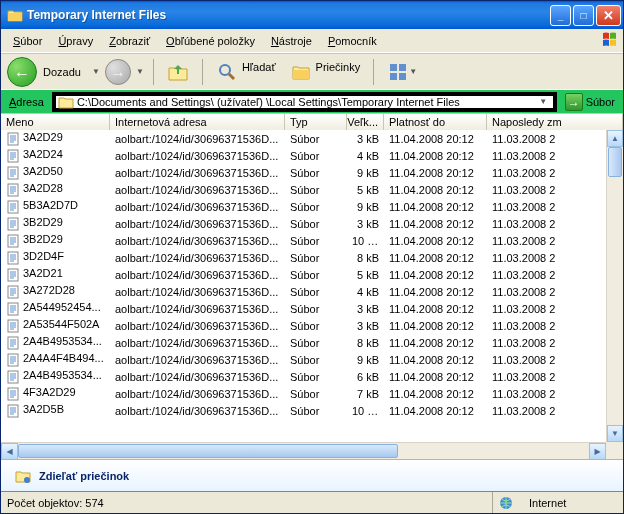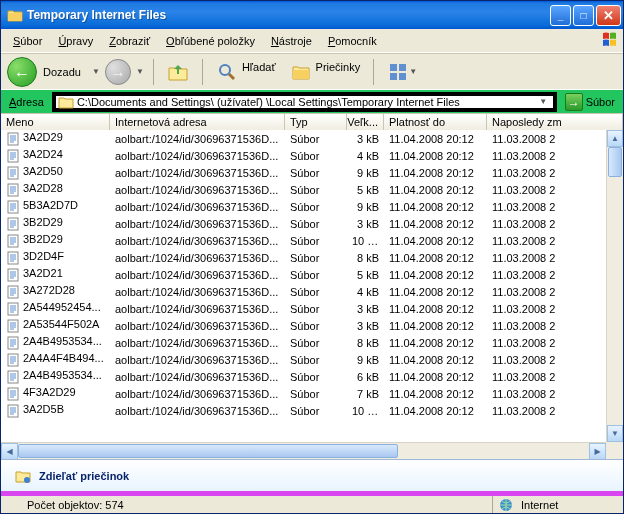--- a/index.html
+++ b/index.html
@@ -58,23 +58,23 @@
 .hscroll { position: absolute; bottom: 0; left: 0; right: 17px; height: 17px; background: #f0ede0; border-top: 1px solid #d8d4c8; }
 .hscroll-btn { width: 17px; height: 17px; background: linear-gradient(to bottom, #e8f4ff, #b8d8f8); border: 1px solid #a0c0e0; display: flex; align-items: center; justify-content: center; font-size: 8px; color: #4a6a9a; cursor: pointer; position: absolute; }
 .hscroll-btn.r { right: 0; }
 .hscroll-thumb { position: absolute; top: 1px; bottom: 1px; left: 17px; width: 380px; background: linear-gradient(to bottom, #d8e8fc, #a8c8f0); border: 1px solid #8ab0e0; border-radius: 2px; cursor: pointer; }
 .scroll-corner { position: absolute; right: 0; bottom: 0; width: 17px; height: 17px; background: #f0ede0; }
 
 .tasks { height: 32px; background: linear-gradient(to bottom, #fff 0%, #e8f4ff 100%); border-top: 1px solid #a0b8d8; display: flex; align-items: center; padding: 0 14px; gap: 8px; font-weight: bold; }
 .task-ico { width: 16px; height: 16px; }
 .task-link { color: #0a246a; cursor: pointer; }
 
-.status { height: 22px; background: #ece9d8; border-top: 5px solid #d946ef; display: flex; align-items: center; padding-left: 20px; }
+.status { height: 22px; background: #ece9d8; border-top: 1px solid #d946ef; display: flex; align-items: center; }
 .status-l { flex: 1; padding: 0 6px; border-right: 1px solid #aca899; height: 100%; display: flex; align-items: center; }
-.status-r { width: 130px; padding: 0 6px; display: flex; align-items: center; gap: 8px; }
+.status-r { width: 130px; padding: 0 6px; display: flex; align-items: center; gap: 16px; }
 .zone-ico { width: 14px; height: 14px; }
 </style>
 </head>
 <body>
 
 <div class="window">
 
   <div class="titlebar">
     <svg class="titlebar-icon" viewBox="0 0 16 16">
         <path fill="#fceb9a" stroke="#c8a030" d="M1 4h5l1 1h8v9H1z"></path>

